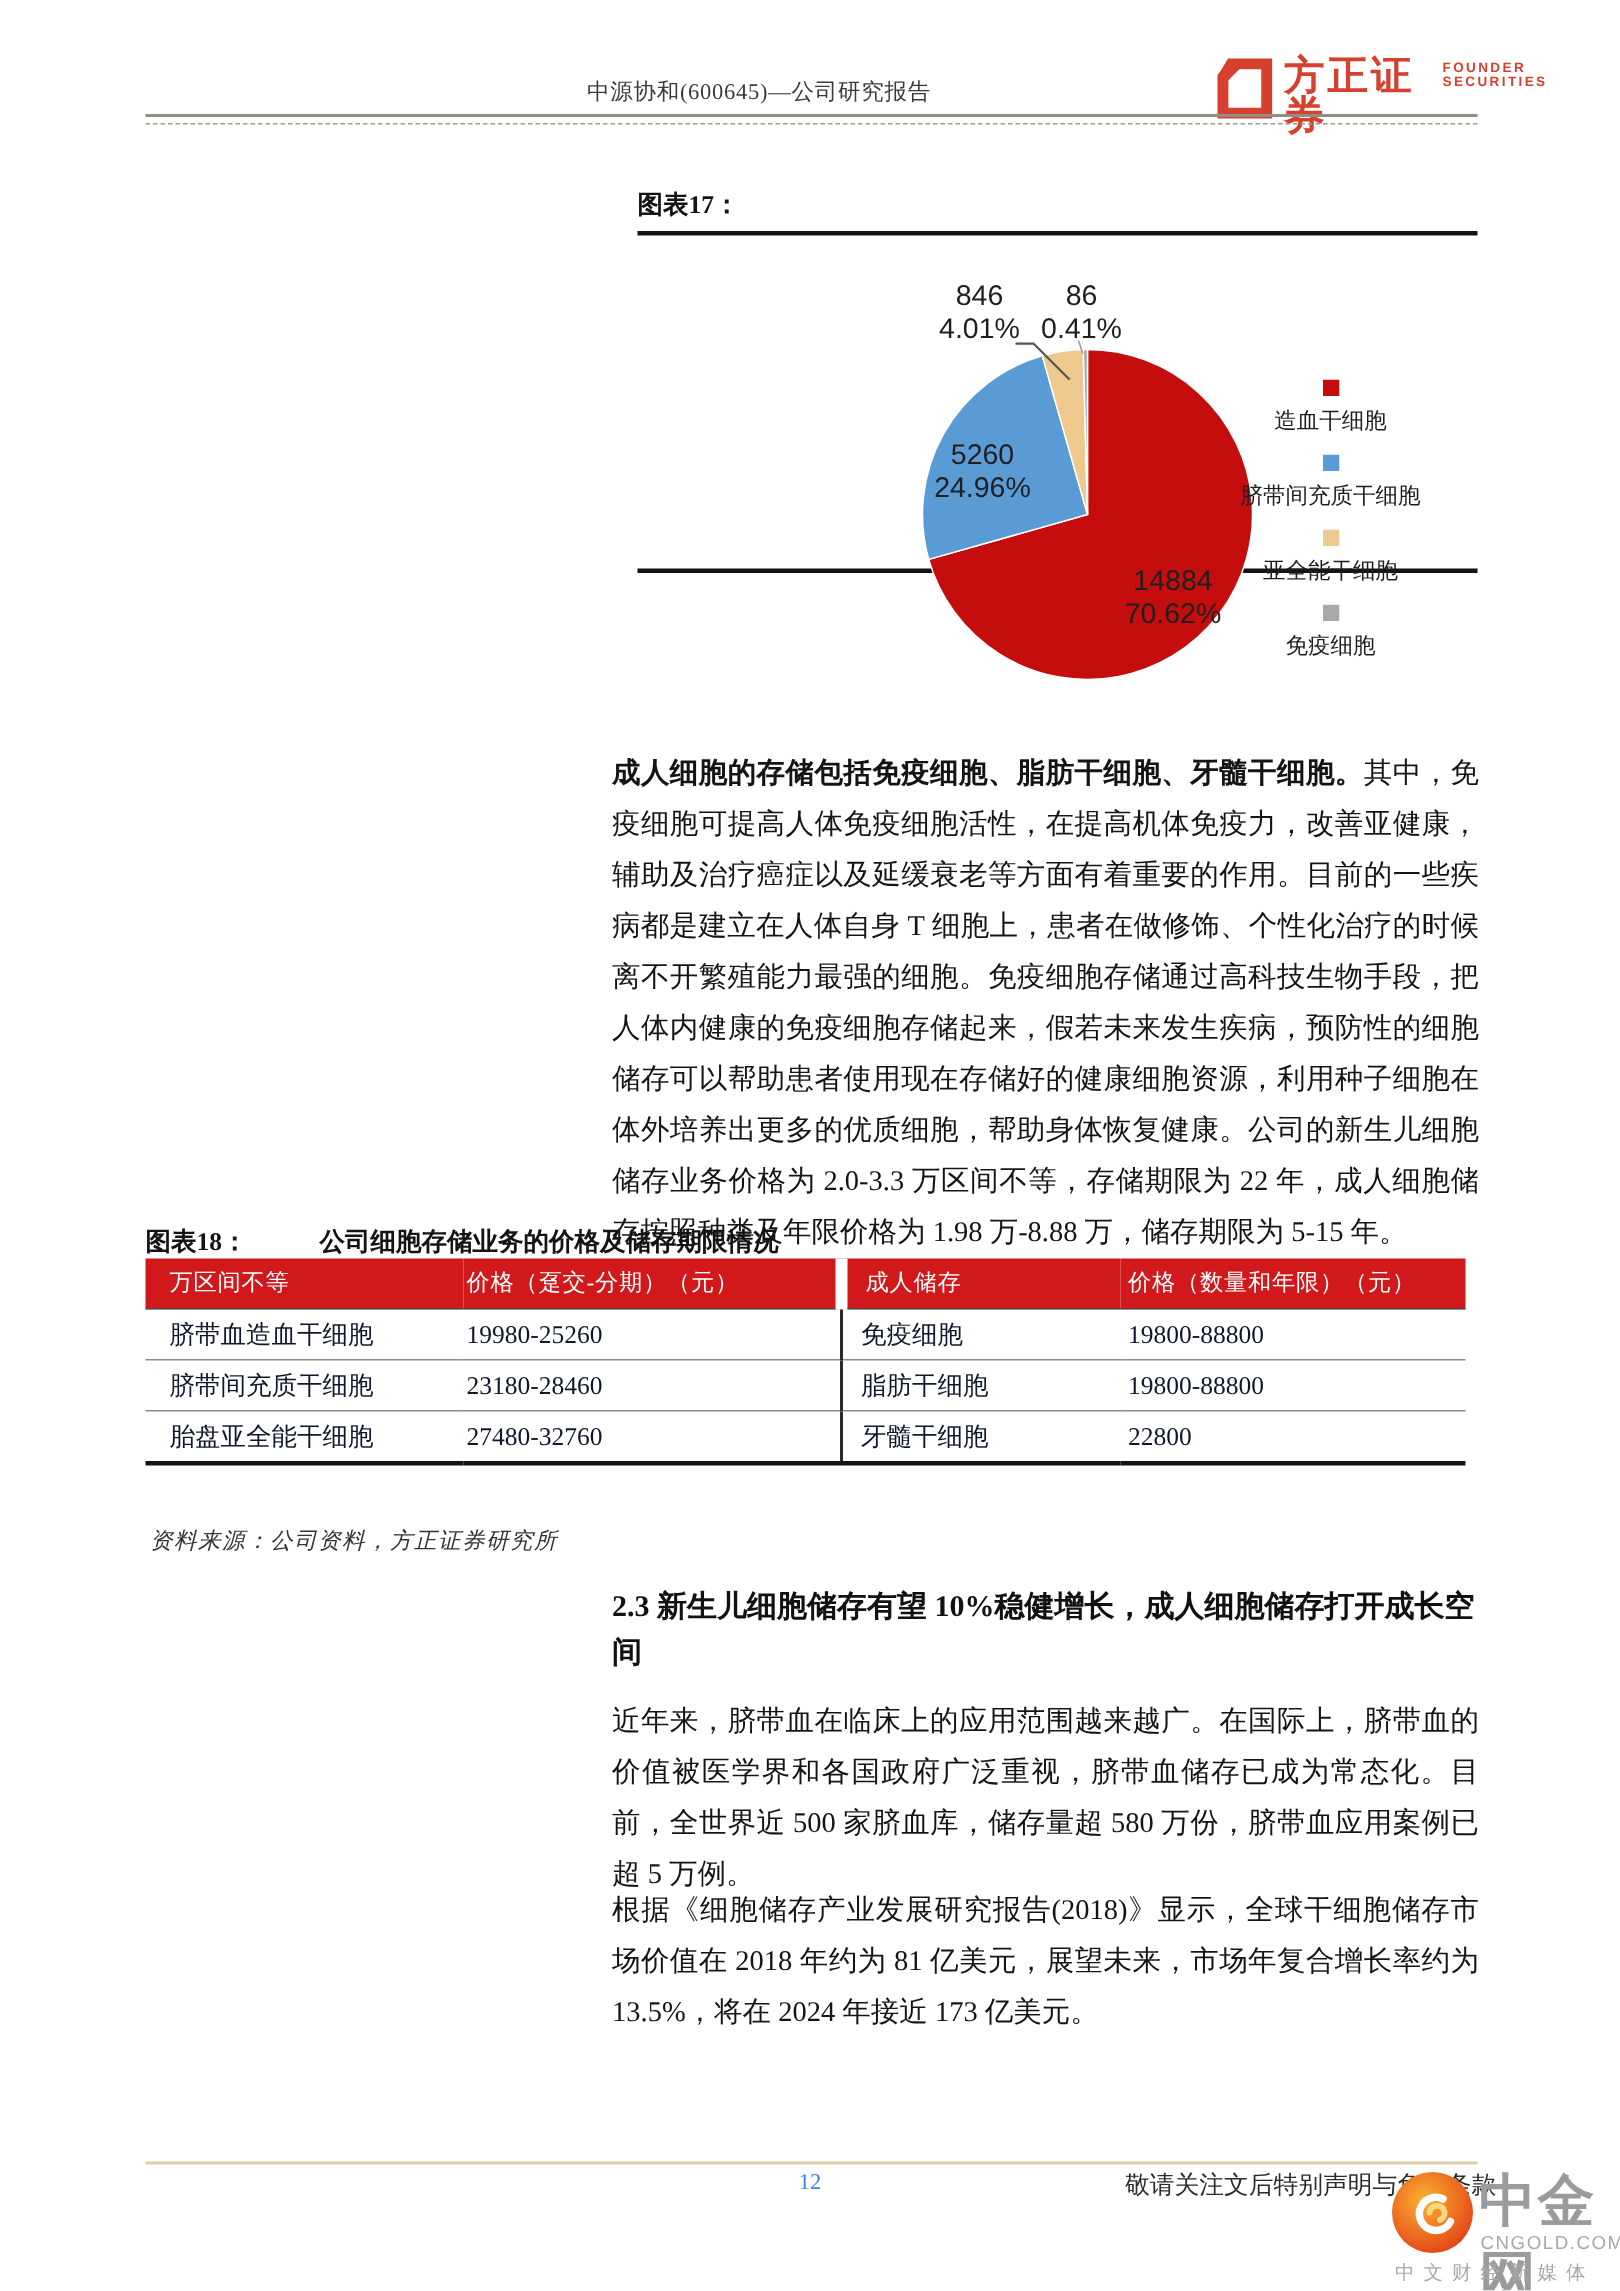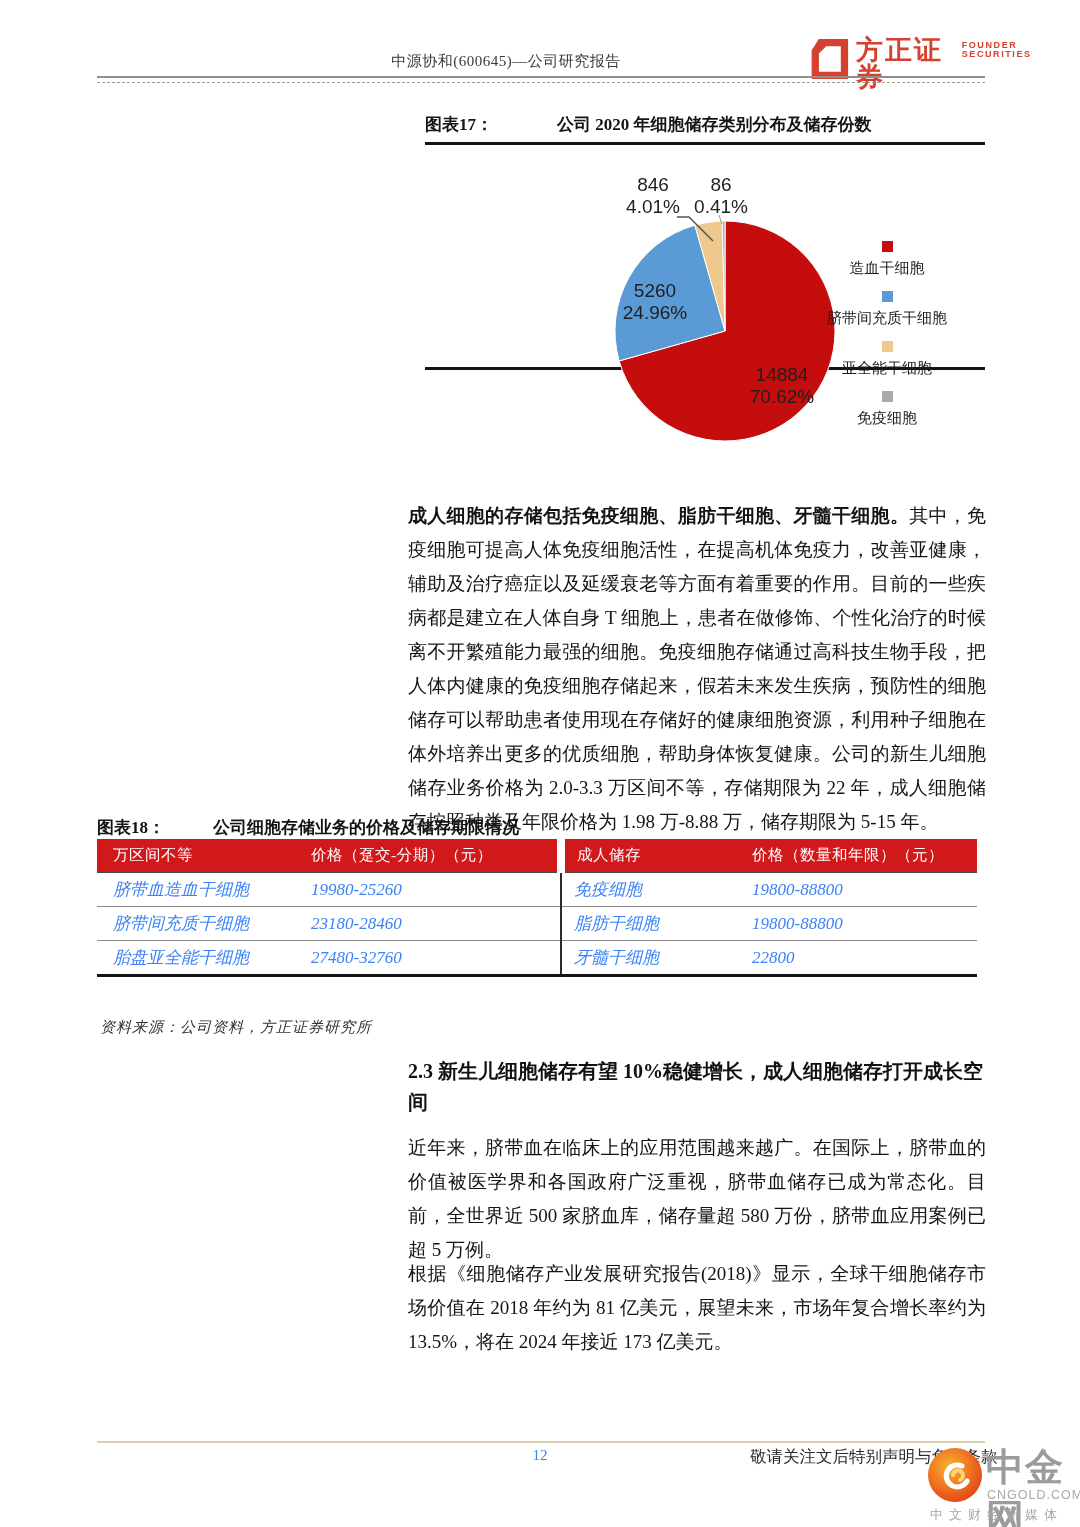--- a/index.html
+++ b/index.html
@@ -11,21 +11,21 @@
   .logo{position:absolute;left:808px;top:26px;display:flex;align-items:center;gap:6px;}
   .logo-txt{display:flex;flex-direction:row;line-height:1;margin-top:11px;}
   .logo-cn{font-family:"Liberation Sans",sans-serif;font-weight:bold;font-size:27px;color:#d5402f;letter-spacing:2px;}
   .logo-en{font-family:"Liberation Sans",sans-serif;font-weight:bold;font-size:9px;color:#d5402f;letter-spacing:1.6px;margin-top:4px;}
   .rule-solid{position:absolute;left:97px;top:76px;width:888px;height:2px;background:#8f8f85;}
   .rule-dashed{position:absolute;left:97px;top:82px;width:888px;height:0;border-top:1px dashed #a09a8a;}
   
   .fig17{position:absolute;left:425px;top:113px;width:560px;}
   .fig-head{display:flex;align-items:flex-end;font-weight:bold;font-size:17px;color:#141414;
             padding-bottom:6px;border-bottom:3px solid #141414;}
-  .fig17 .fig-head .fig-label{margin-right:64px;}
+  .fig17 .fig-head .fig-label{margin-right:64px;margin-top:12px;}
   .chart-wrap{position:relative;width:560px;height:222px;}
   .legend{position:absolute;left:402px;top:96px;display:flex;flex-direction:column;gap:13px;}
   .legend-item{display:flex;align-items:center;gap:7px;font-size:15px;color:#1d1d1d;flex-direction:column;}
   .chart-bottom-rule{width:560px;height:3px;background:#141414;}
   .src{font-style:italic;font-size:15px;color:#333;margin-top:5px;letter-spacing:1px;}
   .fig17 .src{padding-left:6px;}
   
   .para{position:absolute;left:408px;width:578px;font-size:19px;line-height:34px;
         text-align:justify;color:#141414;}
   .para b{font-weight:bold;}
@@ -33,21 +33,21 @@
   .p2{top:1131px;}
   .p3{top:1257px;}
   .sec-head{position:absolute;left:408px;top:1056px;width:578px;font-size:20px;font-weight:bold;
             line-height:31px;color:#111;}
   
   .fig18-head{position:absolute;left:97px;top:816px;display:flex;font-weight:bold;font-size:17px;color:#141414;}
   .fig18-head .fig-label{margin-right:48px;}
   .ftable{position:absolute;left:97px;top:839px;width:880px;border-collapse:collapse;table-layout:fixed;}
   .ftable th{background:#d1181b;color:#fff;font-weight:normal;font-size:15.5px;text-align:left;
              height:33px;padding:0;letter-spacing:.5px;}
-  .ftable td{font-size:17px;color:#3b82f6;height:33px;padding:0;background:#fff;font-style:italic;}
+  .ftable td{font-size:17px;color:#0f172a;height:33px;padding:0;background:#fff;}
   .ftable .c1{padding-left:16px;}
   .ftable .c2{padding-left:2px;}
   .ftable .c3{padding-left:12px;}
   .ftable .c4{padding-left:5px;}
   .ftable tbody tr td{border-top:1px solid #8a8a8a;}
   .ftable tbody tr:first-child td{border-top:1.5px solid #4a4a4a;}
   .ftable tbody tr:last-child td{border-bottom:3px solid #141414;}
   .ftable tbody .c3,.ftable tbody .mid{border-left:2px solid #2a2a2a;}
   .ftable thead .c3{border-left:8px solid #fff;}
   .src18{position:absolute;left:100px;top:1013px;}
@@ -82,21 +82,20 @@
       <span class="logo-cn">方正证券</span>
       <span class="logo-en">FOUNDER SECURITIES</span>
     </div>
   </div>
   <div class="rule-solid"></div>
   <div class="rule-dashed"></div>
 
   <div class="fig17">
     <div class="fig-head">
       <span class="fig-label">图表17：</span>
-      <span>公司 2020 年细胞储存类别分布及储存份数</span>
     </div>
 
     <div class="chart-wrap">
       <svg width="560" height="306" viewBox="0 0 560 306">
 
         <path d="M300,186 L300,76 A110,110 0 1 1 194.15,215.92 Z" stroke="#ffffff" stroke-width="1" fill="#c50d0d"></path>
         <path d="M300,186 L194.15,215.92 A110,110 0 0 1 269.85,80.21 Z" stroke="#ffffff" stroke-width="1" fill="#5b9bd5"></path>
         <path d="M300,186 L269.85,80.21 A110,110 0 0 1 297.18,76.04 Z" stroke="#ffffff" stroke-width="1" fill="#efc88e"></path>
         <path d="M300,186 L297.18,76.04 A110,110 0 0 1 300,76 Z" stroke="#ffffff" stroke-width="1" fill="#a9a9a9"></path>
 

